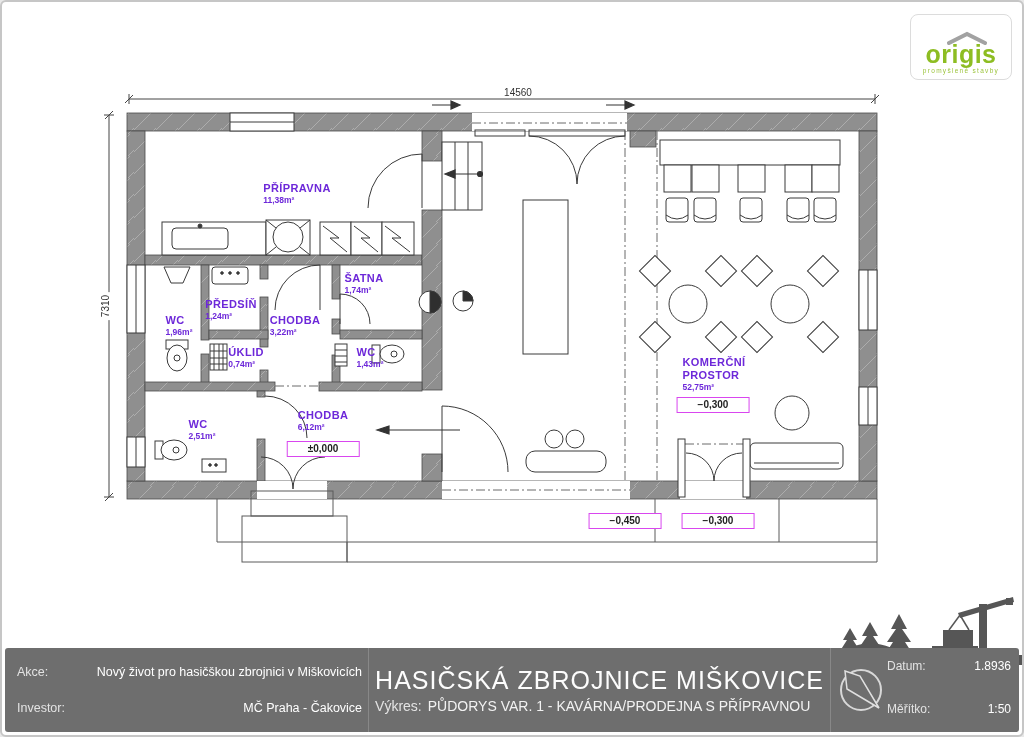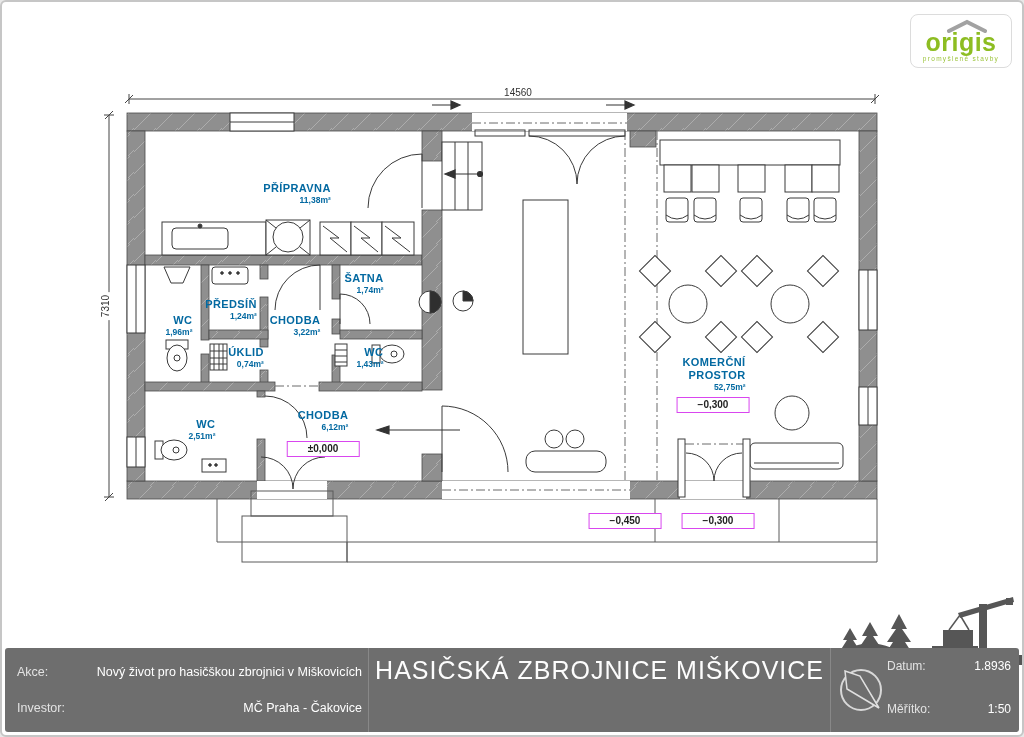--- a/index.html
+++ b/index.html
@@ -3,43 +3,43 @@
 <meta charset="utf-8">
 <style>
   html,body{margin:0;padding:0;background:#e8e8e8;}
   .sheet{
     position:relative;width:1024px;height:737px;background:#ffffff;
     border:2px solid #c6c6c6;border-radius:6px;box-sizing:border-box;
     font-family:"Liberation Sans","DejaVu Sans",sans-serif;overflow:hidden;
   }
   .plan-svg{position:absolute;left:0;top:0;z-index:1;}
   
-  .room{position:absolute;transform:translate(-50%,-50%);text-align:right;z-index:2;white-space:nowrap;color:#0369a1;}
+  .room{position:absolute;transform:translate(-50%,-50%);text-align:left;z-index:2;white-space:nowrap;color:#6d28d9;}
   .room .rname{font-size:11px;font-weight:bold;letter-spacing:.4px;line-height:13px;}
   .room .rarea{font-size:8.5px;font-weight:bold;line-height:11px;}
   .elev{position:absolute;transform:translate(-50%,-50%);z-index:2;background:#fff;border:1px solid #d946ef;
         font-size:10px;font-weight:bold;color:#222;padding:0 20px;line-height:14px;white-space:nowrap;}
   .dim{position:absolute;transform:translate(-50%,-50%);z-index:2;font-size:10px;color:#333;background:#fff;padding:0 3px;}
   .dim.vert{transform:translate(-50%,-50%) rotate(-90deg);}
   .stick{position:absolute;transform:translate(-50%,0);z-index:2;font-size:6px;color:#555;}
   
   .logo{position:absolute;top:12px;right:10px;width:96px;z-index:2;text-align:center;
-        border:1px solid #dcdcdc;border-radius:8px;padding:4px 2px 5px;}
+        border:1px solid #dcdcdc;border-radius:8px;padding:16px 2px 5px;}
   .logo .roof{display:block;margin:0 auto -3px;margin-left:34px;}
   .logo .word{font-size:25px;font-weight:bold;letter-spacing:.5px;color:#8dbd22;line-height:24px;}
   .logo .tagline{font-size:6.5px;letter-spacing:1.3px;color:#9cc43c;margin-top:1px;}
   
   .titlebar{position:absolute;left:3px;right:3px;bottom:3px;height:84px;background:#6e6e6e;
             border-radius:3px;display:flex;align-items:stretch;z-index:3;color:#f2f2f2;}
   .tb-left{width:368px;display:flex;flex-direction:column;justify-content:space-around;
            padding:6px 6px 6px 12px;box-sizing:border-box;border-right:1px solid rgba(255,255,255,.18);}
   .tb-row{display:flex;justify-content:space-between;font-size:12.5px;line-height:15px;}
   .tb-row .lbl{color:#e3e3e3;}
   .tb-row .val{color:#ffffff;text-align:right;}
-  .tb-center{flex:1;display:flex;justify-content:center;align-items:flex-start;
+  .tb-center{flex:1;display:flex;flex-direction:column;justify-content:center;align-items:flex-start;
              border-right:1px solid rgba(255,255,255,.18);padding:8px 6px;}
   .tb-title{font-size:25px;letter-spacing:1px;color:#fdfdfd;line-height:28px;white-space:nowrap;}
   .tb-sub{font-size:14px;margin-top:4px;white-space:nowrap;}
   .tb-sub .lbl{color:#e3e3e3;margin-right:6px;}
   .tb-right{width:190px;display:flex;align-items:center;padding:0 8px 0 4px;box-sizing:border-box;}
   .tb-meta{flex:1;display:flex;flex-direction:column;justify-content:space-around;height:62px;gap:28px;}
   .tb-meta .tb-row{font-size:12px;}
 </style>
 </head>
 <body>
@@ -371,20 +371,23 @@
         <span class="lbl">Akce:</span>
         <span class="val">Nový život pro hasičškou zbrojnici v Miškovicích</span>
       </div>
       <div class="tb-row">
         <span class="lbl">Investor:</span>
         <span class="val">MČ Praha - Čakovice</span>
       </div>
     </div>
     <div class="tb-center">
       <div class="tb-title">HASIČSKÁ ZBROJNICE MIŠKOVICE</div>
+      <div class="tb-sub">
+        <span class="lbl">Výkres:</span><span>PŮDORYS VAR. 1 - KAVÁRNA/PRODEJNA S PŘÍPRAVNOU</span>
+      </div>
     </div>
     <div class="tb-right">
       <svg width="52" height="52" viewBox="0 0 52 52">
         <circle cx="26" cy="26" r="20" fill="none" stroke="#d8d8d8" stroke-width="2"></circle>
         <polygon points="10,7 25,12 44,44 12,25" fill="#6e6e6e" stroke="#e0e0e0" stroke-width="1.5"></polygon>
       </svg>
       <div class="tb-meta">
         <div class="tb-row">
           <span class="lbl">Datum:</span>
           <span class="val">1.8936</span>

